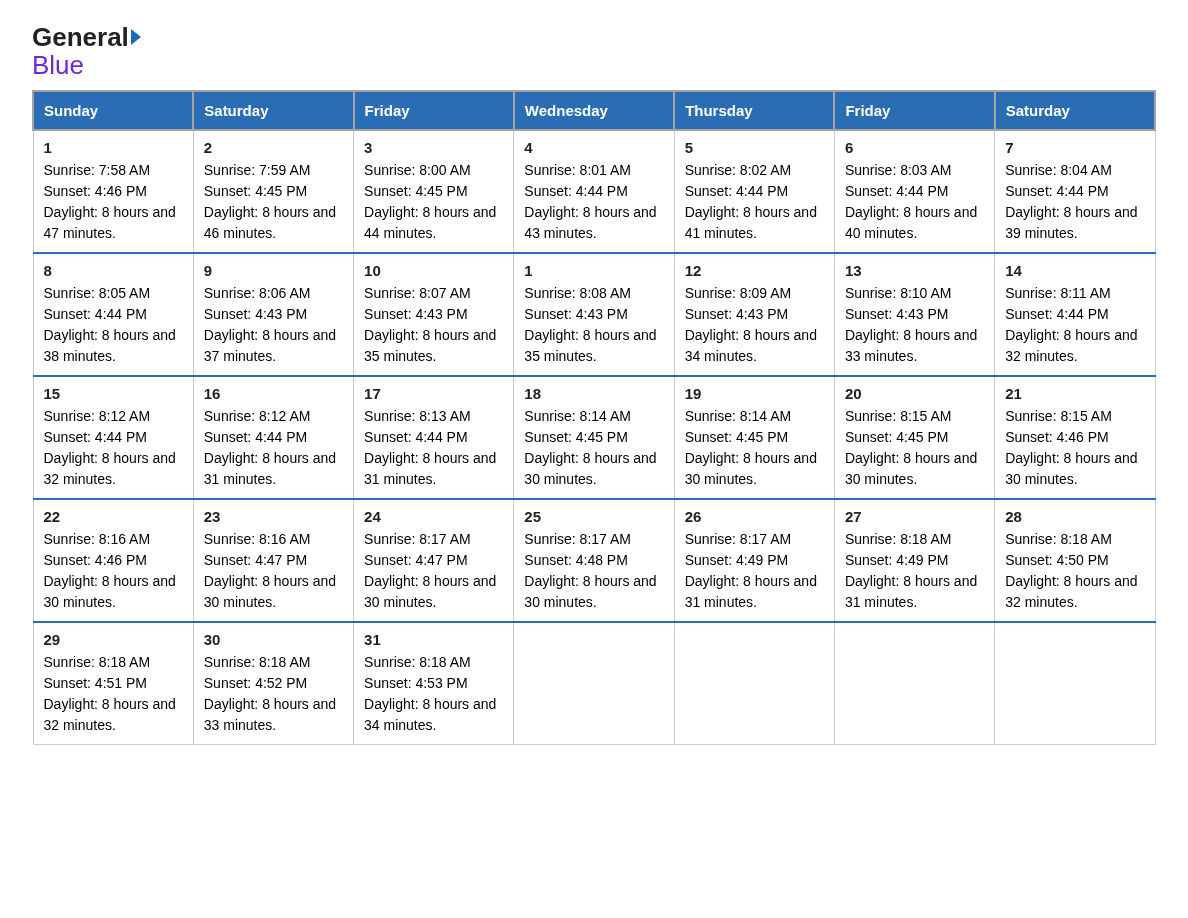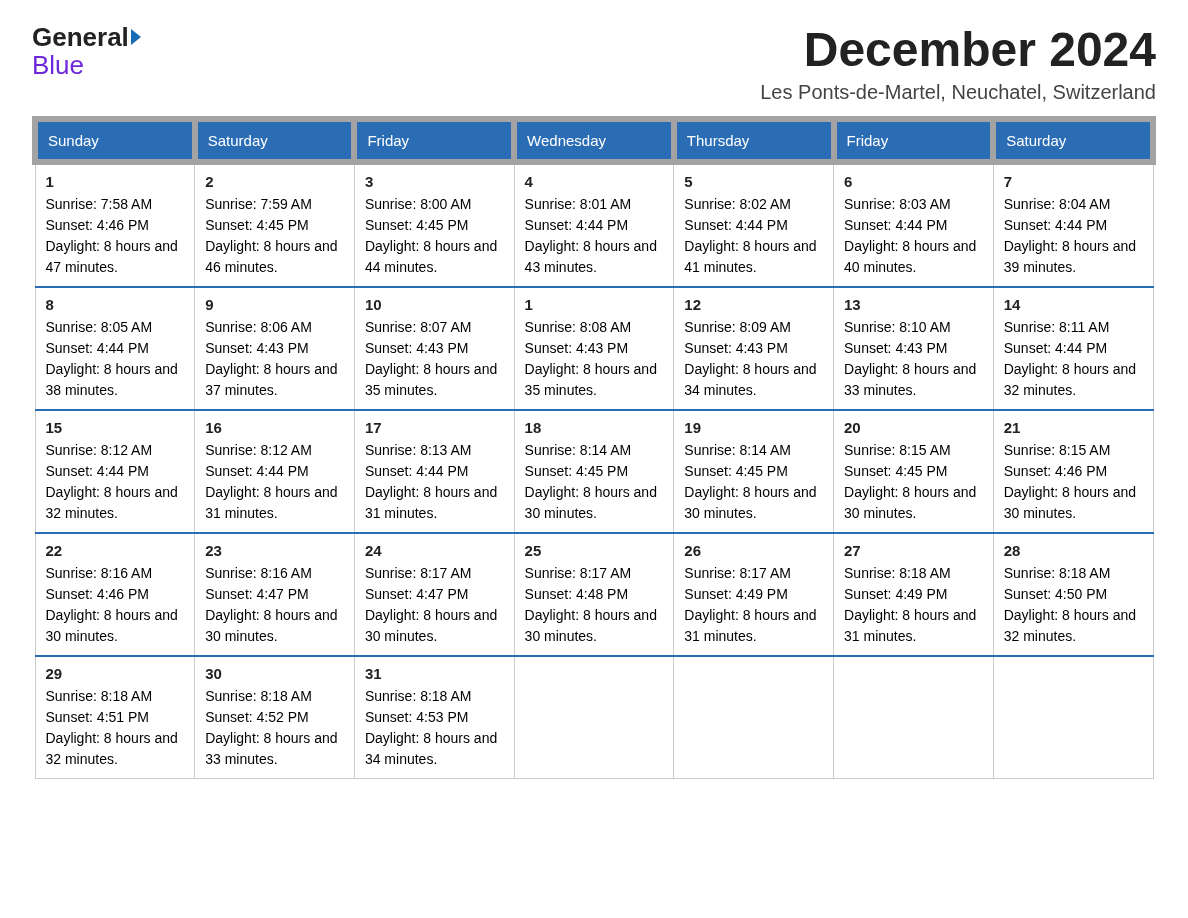--- a/index.html
+++ b/index.html
@@ -62,24 +62,24 @@
     }
     table {
       width: 100%;
       border-collapse: collapse;
       margin-top: 12px;
     }
     thead tr th {
       background-color: #2a6db5;
       color: #fff;
       font-size: 15px;
-      font-weight: normal;
+      font-weight: bold;
       padding: 10px 10px;
       text-align: left;
-      border: 6px solid #a3a3a3;
+      border: 2px solid #a3a3a3;
     }
     tbody tr td {
       border: 1px solid #ccc;
       padding: 8px 10px;
       vertical-align: top;
       font-size: 13px;
       color: #222;
       width: calc(100% / 7);
       min-height: 90px;
     }
@@ -106,24 +106,20 @@
   </style>
 </head>
 <body>
 
 <div class="header">
   <div class="logo">
     <div class="logo-text">
       General<span class="logo-arrow"></span>
     </div>
     <div class="logo-blue-line">Blue</div>
-  </div>
-  <div class="title-block">
-    <h1>December 2024</h1>
-    <h2>Les Ponts-de-Martel, Neuchatel, Switzerland</h2>
   </div>
 </div>
 
 <table>
   <thead>
     <tr>
     <th>Sunday</th>
         <th>Saturday</th>
         <th>Friday</th>
         <th>Wednesday</th>

